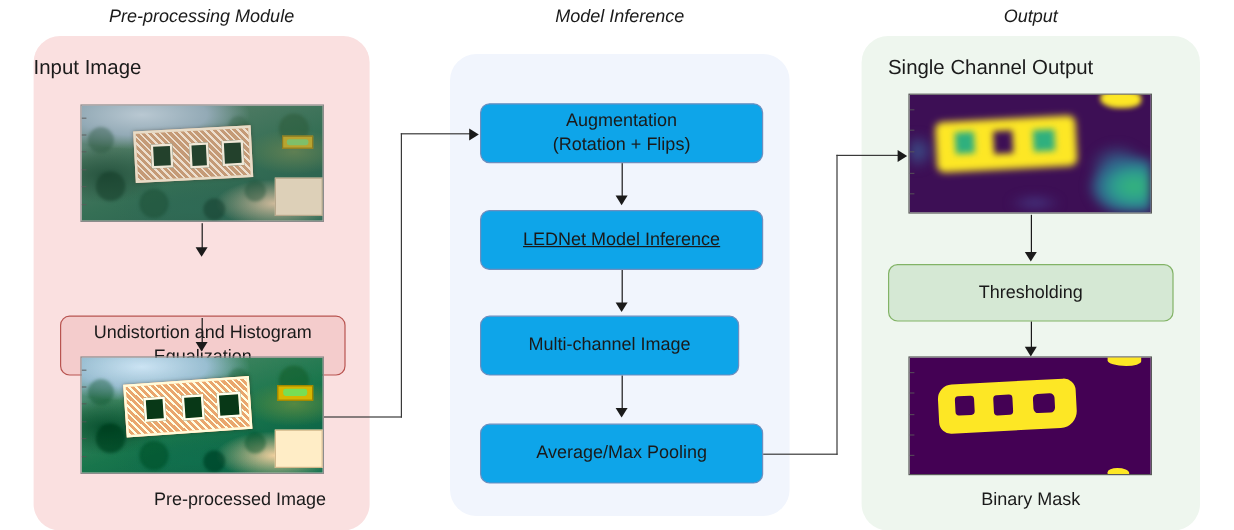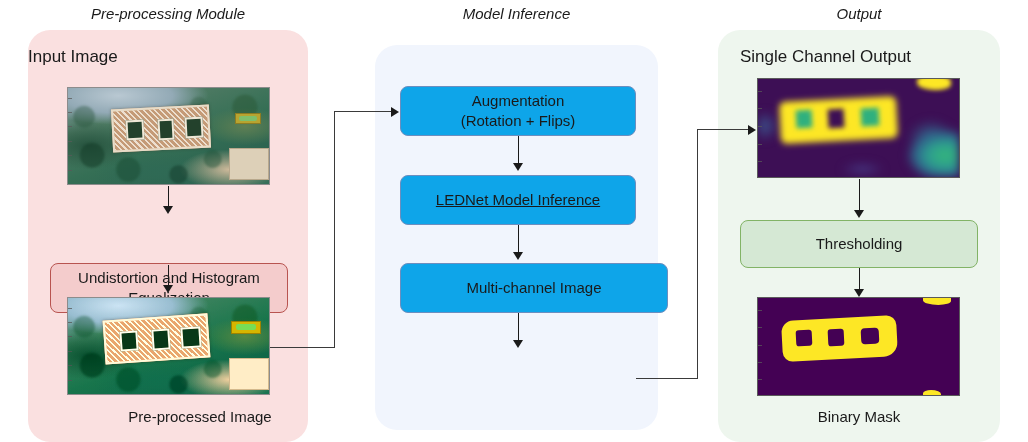--- a/index.html
+++ b/index.html
@@ -288,25 +288,26 @@
 (Rotation + Flips)</div>
 
   <div class="arrow-v" style="left:518px; top:136px; height:28px;"></div>
   <div class="arrow-head-down" style="left:513px; top:163px;"></div>
 
   <div class="proc-box box-blue" style="left:400px; top:175px; width:236px; height:50px;text-decoration:underline;">LEDNet Model Inference</div>
 
   <div class="arrow-v" style="left:518px; top:225px; height:28px;"></div>
   <div class="arrow-head-down" style="left:513px; top:252px;"></div>
 
-  <div class="proc-box box-blue" style="left:400px; top:263px; width:268px; height:50px;">Multi-channel Image</div>
+  <div class="proc-box box-blue" style="left:400px; top:263px; width:216px; height:50px;">Multi-channel Image</div>
 
   <div class="arrow-v" style="left:518px; top:313px; height:28px;"></div>
   <div class="arrow-head-down" style="left:513px; top:340px;"></div>
 
+  <div class="proc-box box-blue" style="left:400px; top:353px; width:236px; height:50px;">Average/Max Pooling</div>
 
   <div class="panel panel-green" style="left:718px; top:30px; width:282px; height:412px;"></div>
 
   <div class="panel-heading" style="left:718px; top:47px; width:282px;margin-left:22px;">Single Channel Output</div>
 
   <div class="photo" style="left:757px; top:78px; width:203px; height:100px; border-color:#5a5a5a;">
     <div class="photo-inner">
       <div class="viridis-bg"></div>
       <div class="vir-soft"></div>
       <div class="vir-top-blob" style="left:79%; top:-4%; width:17%; height:15%;"></div>

